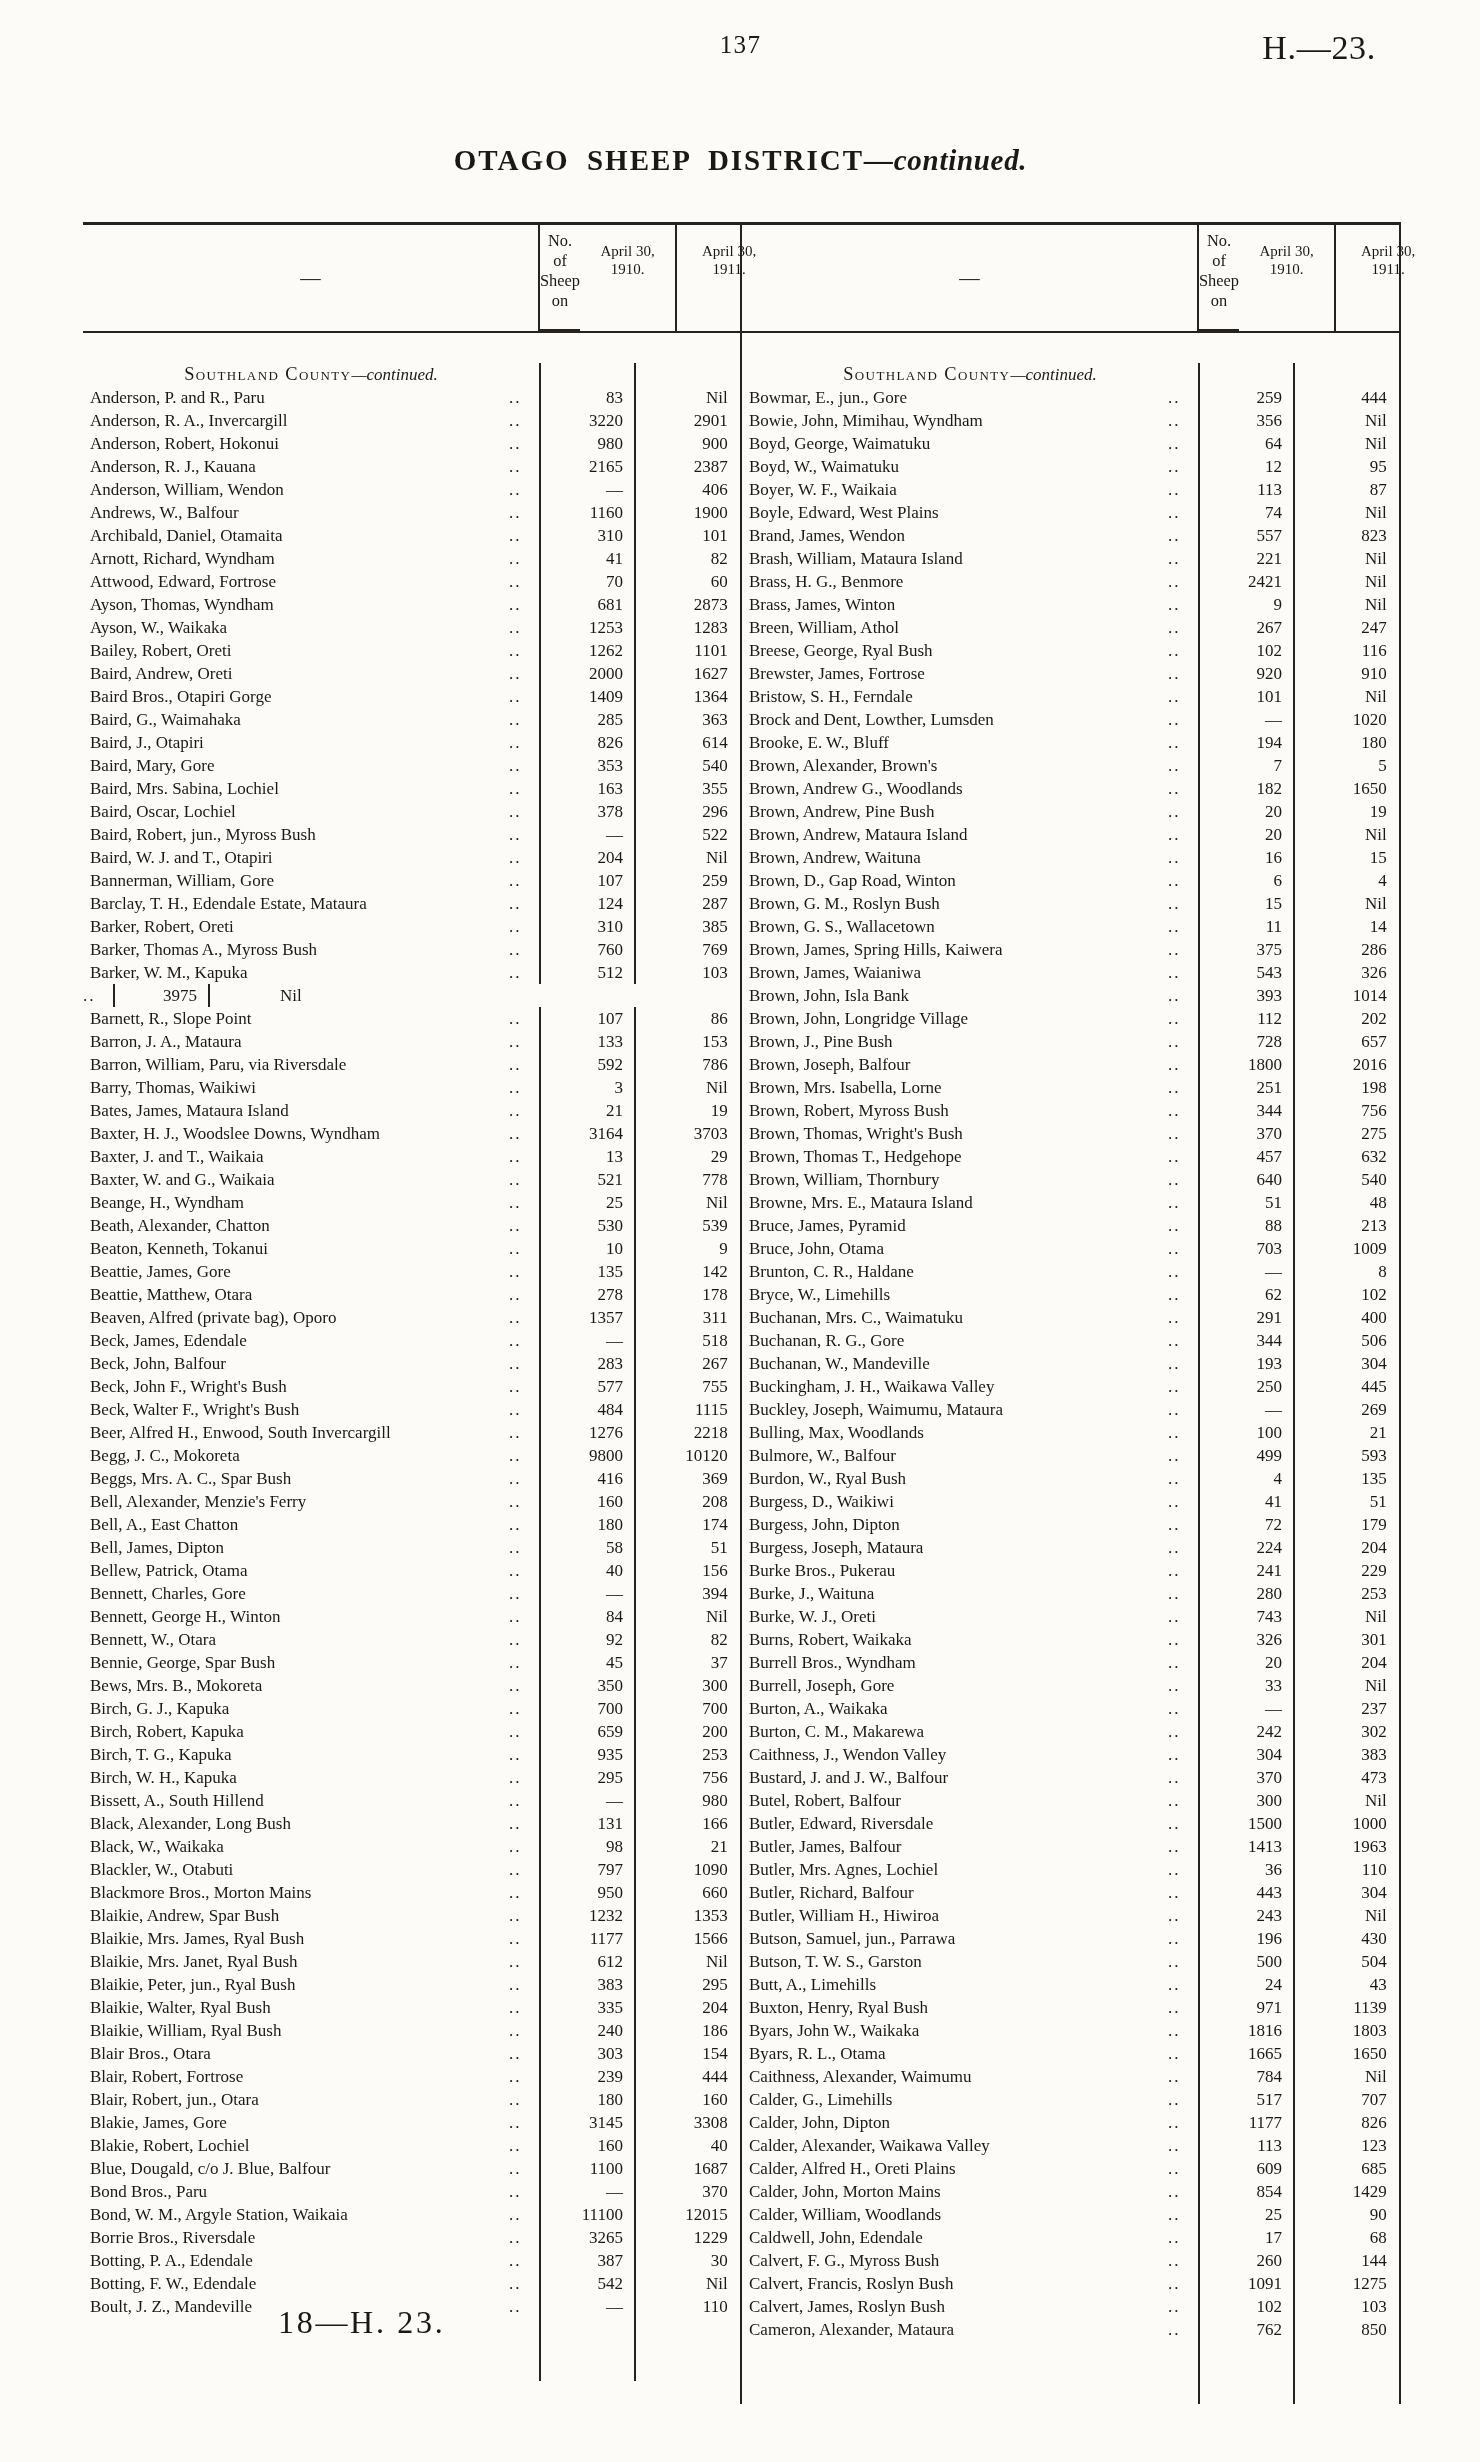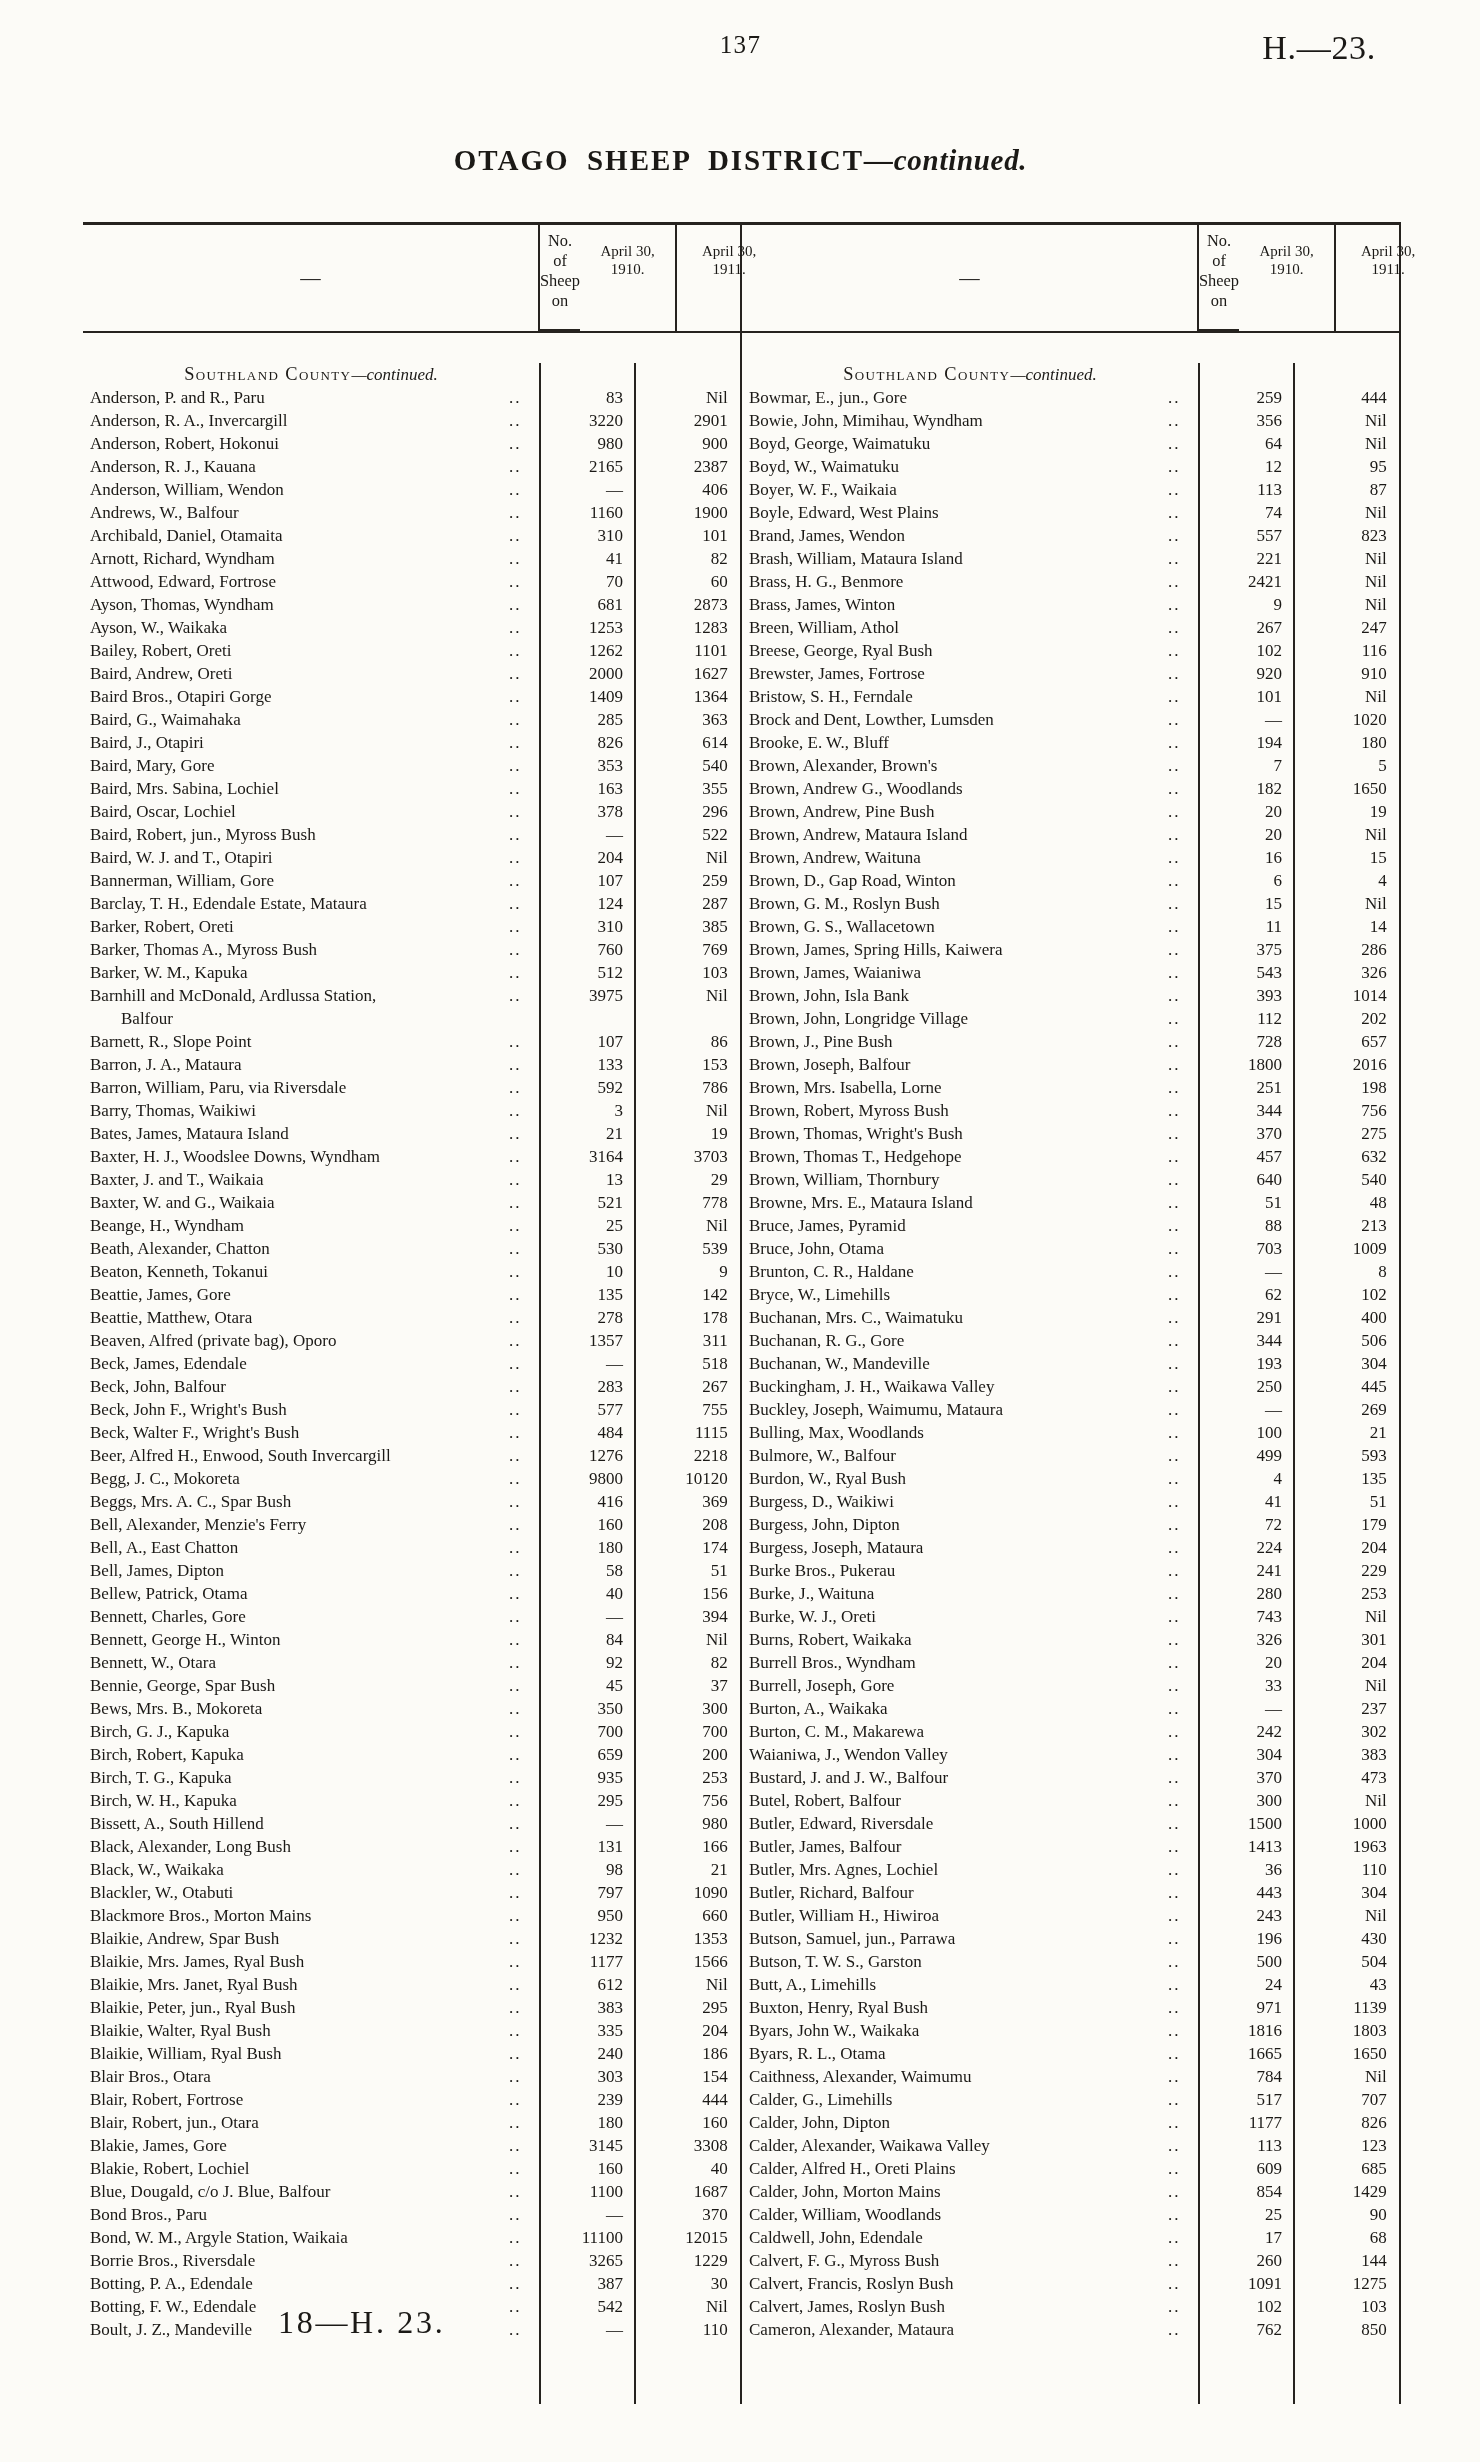--- a/index.html
+++ b/index.html
@@ -310,22 +310,20 @@
   </div>
 
   <div class="row">
     <div class="name">Barker, W. M., Kapuka</div>
     <div class="dots">..</div>
     <div class="v1">512</div>
     <div class="v2">103</div>
   </div>
 
   <div class="row">
-    <div class="name">Barnhill and McDonald, Ardlussa Station,
-Balfour</div>
     <div class="dots">..</div>
     <div class="v1">3975</div>
     <div class="v2">Nil</div>
   </div>
 
   <div class="row">
     <div class="name">Barnett, R., Slope Point</div>
     <div class="dots">..</div>
     <div class="v1">107</div>
     <div class="v2">86</div>
@@ -1162,21 +1160,21 @@
   </div>
 
   <div class="row">
     <div class="name">Burton, C. M., Makarewa</div>
     <div class="dots">..</div>
     <div class="v1">242</div>
     <div class="v2">302</div>
   </div>
 
   <div class="row">
-    <div class="name">Waianiwa, J., Wendon Valley</div>
+    <div class="name">Caithness, J., Wendon Valley</div>
     <div class="dots">..</div>
     <div class="v1">304</div>
     <div class="v2">383</div>
   </div>
 
   <div class="row">
     <div class="name">Bustard, J. and J. W., Balfour</div>
     <div class="dots">..</div>
     <div class="v1">370</div>
     <div class="v2">473</div>

